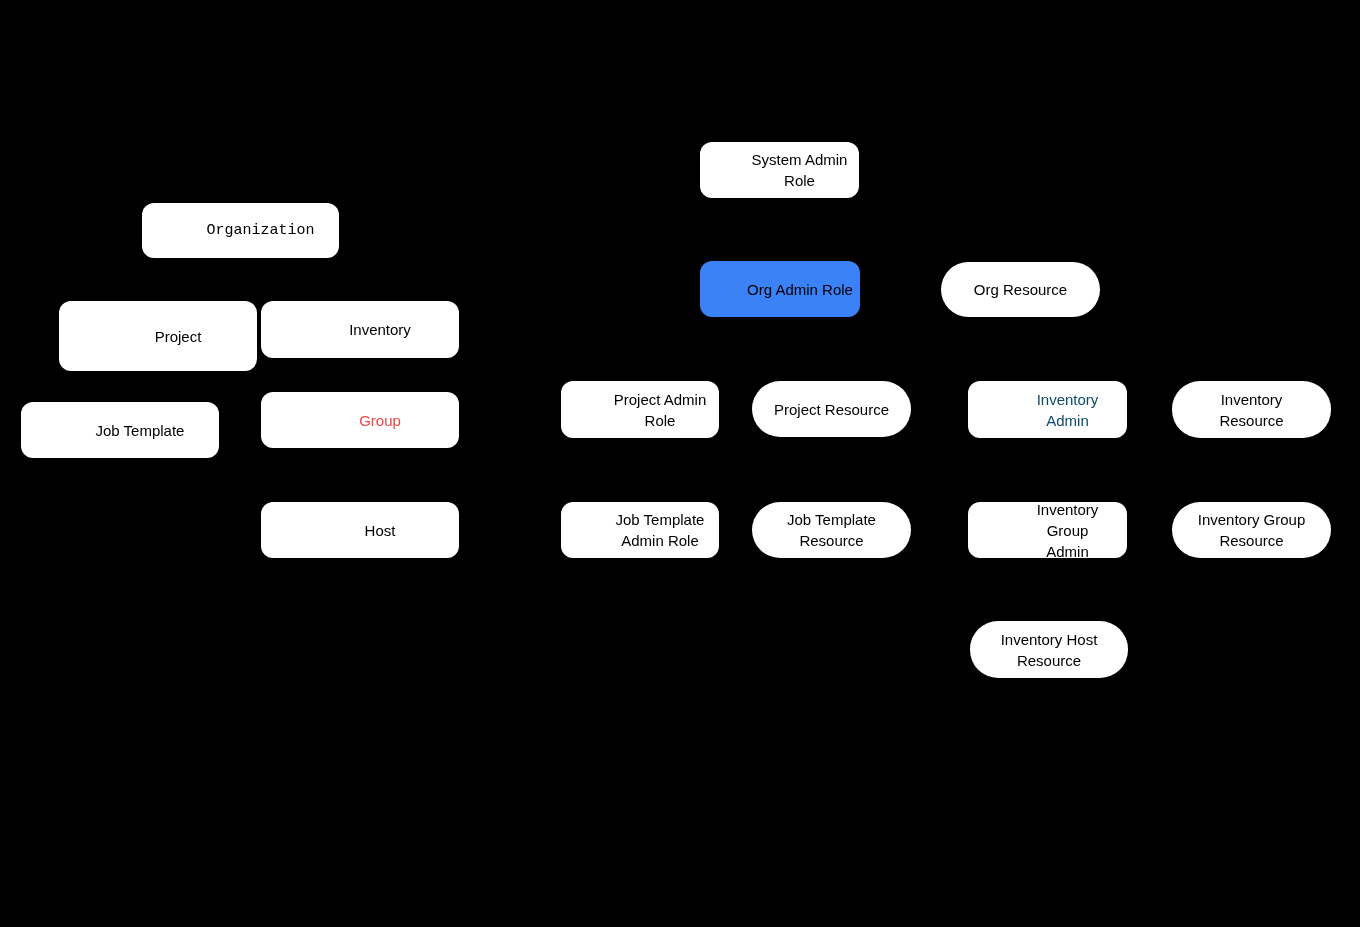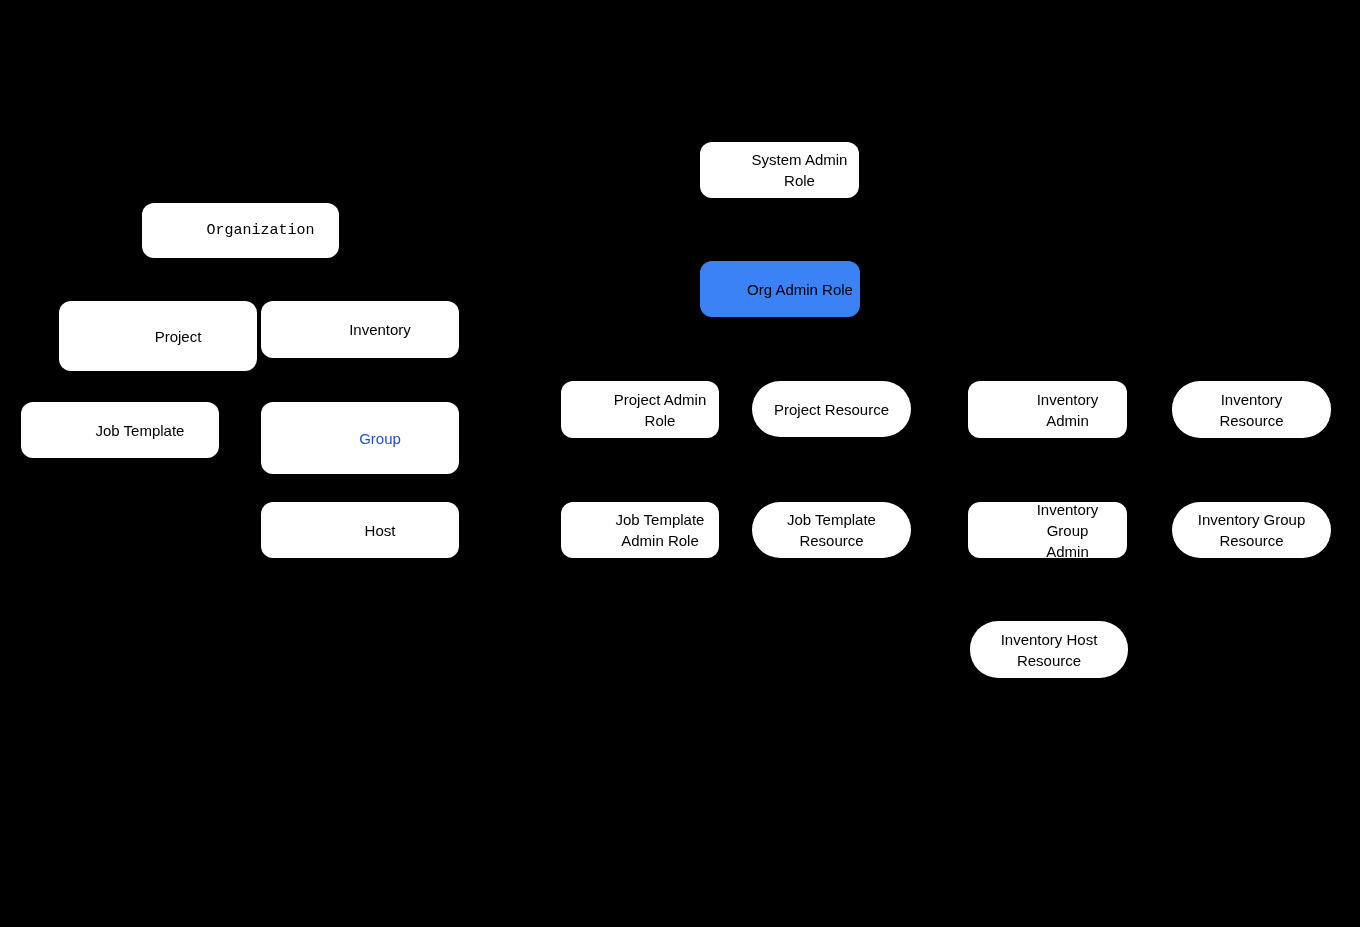--- a/index.html
+++ b/index.html
@@ -45,41 +45,44 @@
     </div>
     <div class="node rect" style="left: 21px; top: 301px; width: 198px; height: 70px; background: rgb(255, 255, 255); color: rgb(0, 0, 0); margin-left: 38px;">
       <span class="node-label">Project</span>
     </div>
     <div class="node rect" style="left: 261px; top: 301px; width: 198px; height: 57px; background: rgb(255, 255, 255); color: rgb(0, 0, 0);">
       <span class="node-label">Inventory</span>
     </div>
     <div class="node rect" style="left: 21px; top: 402px; width: 198px; height: 56px; background: rgb(255, 255, 255); color: rgb(0, 0, 0);">
       <span class="node-label">Job Template</span>
     </div>
-    <div class="node rect" style="left: 261px; top: 402px; width: 198px; height: 72px; background: rgb(255, 255, 255); color: #1d4ed8;">
+    <div class="node rect" style="left: 261px; top: 392px; width: 198px; height: 56px; background: rgb(255, 255, 255); color: #ef4444;">
       <span class="node-label">Group</span>
     </div>
     <div class="node rect" style="left: 261px; top: 502px; width: 198px; height: 56px; background: rgb(255, 255, 255); color: rgb(0, 0, 0);">
       <span class="node-label">Host</span>
     </div>
     <div class="node rect" style="left: 700px; top: 142px; width: 159px; height: 56px; background: rgb(255, 255, 255); color: rgb(0, 0, 0);">
       <span class="node-label">System Admin
 Role</span>
     </div>
     <div class="node rect" style="left: 700px; top: 261px; width: 160px; height: 56px; background: #3b82f6; color: rgb(0, 0, 0);">
       <span class="node-label">Org Admin Role</span>
     </div>
+    <div class="node stadium" style="left: 941px; top: 262px; width: 159px; height: 55px; background: rgb(255, 255, 255); color: rgb(0, 0, 0);">
+      <span class="node-label">Org Resource</span>
+    </div>
     <div class="node rect" style="left: 561px; top: 381px; width: 158px; height: 57px; background: rgb(255, 255, 255); color: rgb(0, 0, 0);">
       <span class="node-label">Project Admin
 Role</span>
     </div>
     <div class="node stadium" style="left: 752px; top: 381px; width: 159px; height: 56px; background: rgb(255, 255, 255); color: rgb(0, 0, 0);">
       <span class="node-label">Project Resource</span>
     </div>
-    <div class="node rect" style="left: 968px; top: 381px; width: 159px; height: 57px; background: rgb(255, 255, 255); color: #000000;">
+    <div class="node rect" style="left: 968px; top: 381px; width: 159px; height: 57px; background: rgb(255, 255, 255); color: #0c4a6e;">
       <span class="node-label">Inventory Admin</span>
     </div>
     <div class="node stadium" style="left: 1172px; top: 381px; width: 159px; height: 57px; background: rgb(255, 255, 255); color: rgb(0, 0, 0);">
       <span class="node-label">Inventory
 Resource</span>
     </div>
     <div class="node rect" style="left: 561px; top: 502px; width: 158px; height: 56px; background: rgb(255, 255, 255); color: rgb(0, 0, 0);">
       <span class="node-label">Job Template
 Admin Role</span>
     </div>

